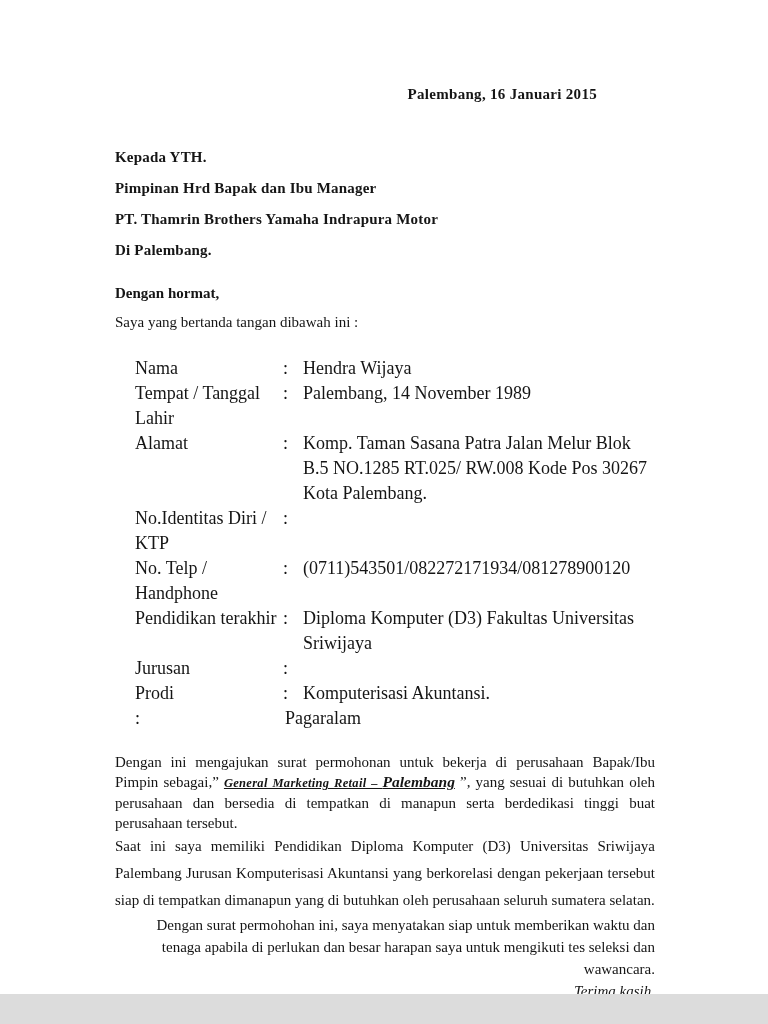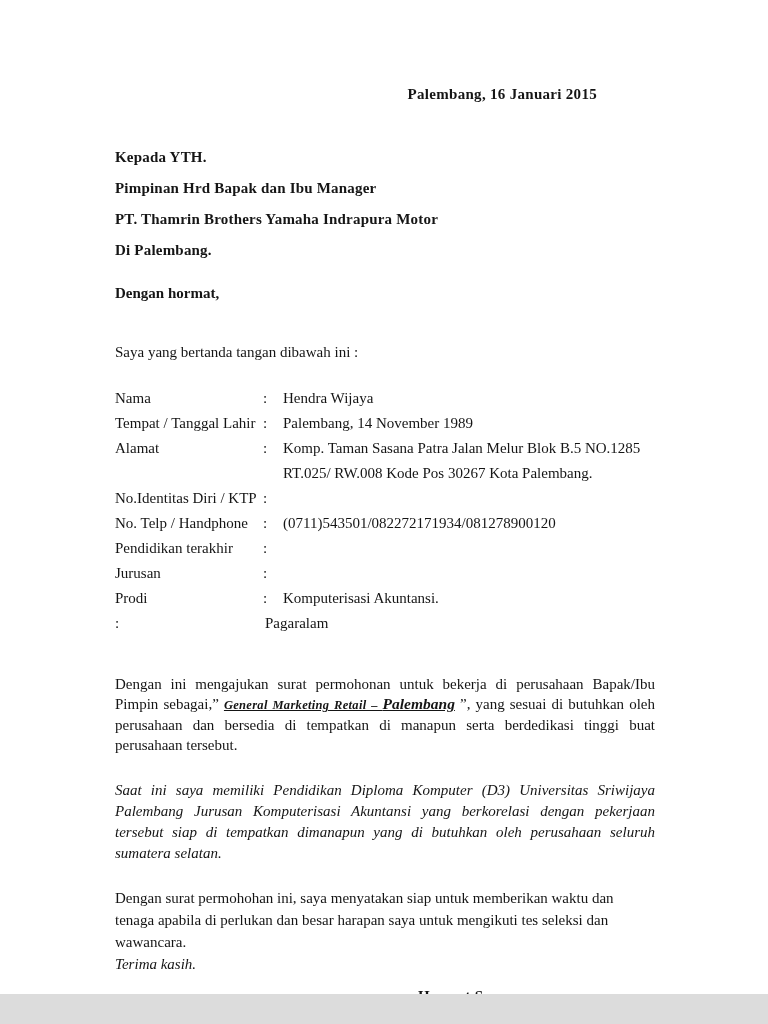--- a/index.html
+++ b/index.html
@@ -29,40 +29,41 @@
     line-height: 20px;
     margin-bottom: 11px;
     letter-spacing: 0.2px;
   }
   .salutation {
     margin-top: 25px;
     font-weight: bold;
     font-size: 15px;
   }
   .intro {
-    margin-top: 42px;
+    margin-top: 12px;
     font-size: 15px;
   }
   .details {
     margin-top: 25px;
-    font-size: 15px;
+    font-size: 18px;
+    margin-left: 20px;
   }
   .detail-row {
     display: grid;
     grid-template-columns: 148px 18px auto;
     line-height: 25px;
   }
   .detail-row .dv { padding-left: 2px; }
   .para {
     font-size: 15px;
     text-align: justify;
   }
-  .para-1 { margin-top: 38px; line-height: 20px; }
-  .para-2 { margin-top: 25px; line-height: 21px; font-style: italic; }
-  .para-3 { margin-top: 23px; line-height: 22px; text-align: left; }
+  .para-1 { margin-top: 21px; line-height: 20px; }
+  .para-2 { line-height: 27px; }
+  .para-3 { line-height: 22px; text-align: right; }
   .pos-small {
     font-weight: bold;
     font-style: italic;
     text-decoration: underline;
     font-size: 12.5px;
     letter-spacing: 0.3px;
   }
   .pos-large {
     font-weight: bold;
     font-style: italic;
@@ -131,20 +132,21 @@
       <span class="dc">:</span>
     </div>
     <div class="detail-row">
       <span class="dl">No. Telp / Handphone</span>
       <span class="dc">:</span>
       <span class="dv">(0711)543501/082272171934/081278900120</span>
     </div>
     <div class="detail-row">
       <span class="dl">Pendidikan terakhir</span>
       <span class="dc">:</span>
+      <span class="dv">Diploma Komputer (D3) Fakultas Universitas Sriwijaya</span>
     </div>
     <div class="detail-row">
       <span class="dl">Jurusan</span>
       <span class="dc">:</span>
     </div>
     <div class="detail-row">
       <span class="dl">Prodi</span>
       <span class="dc">:</span>
       <span class="dv">Komputerisasi Akuntansi.</span>
     </div>

